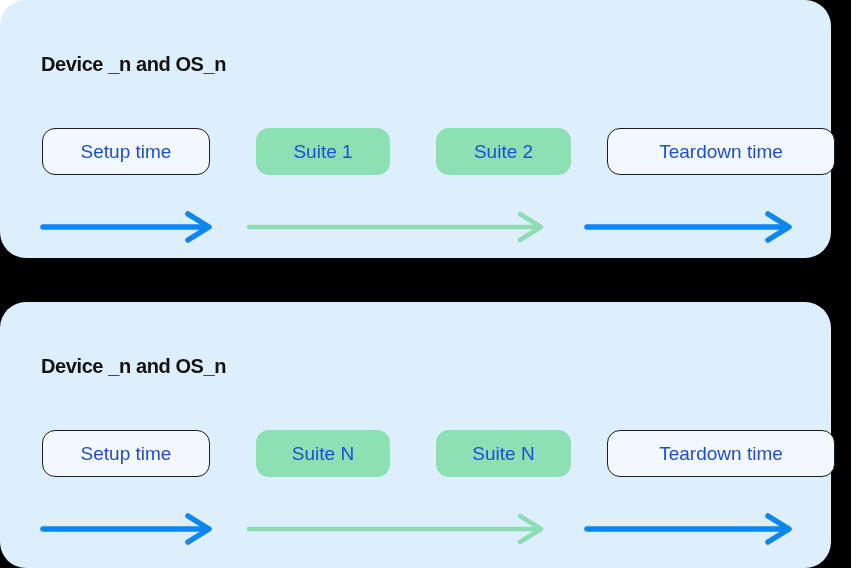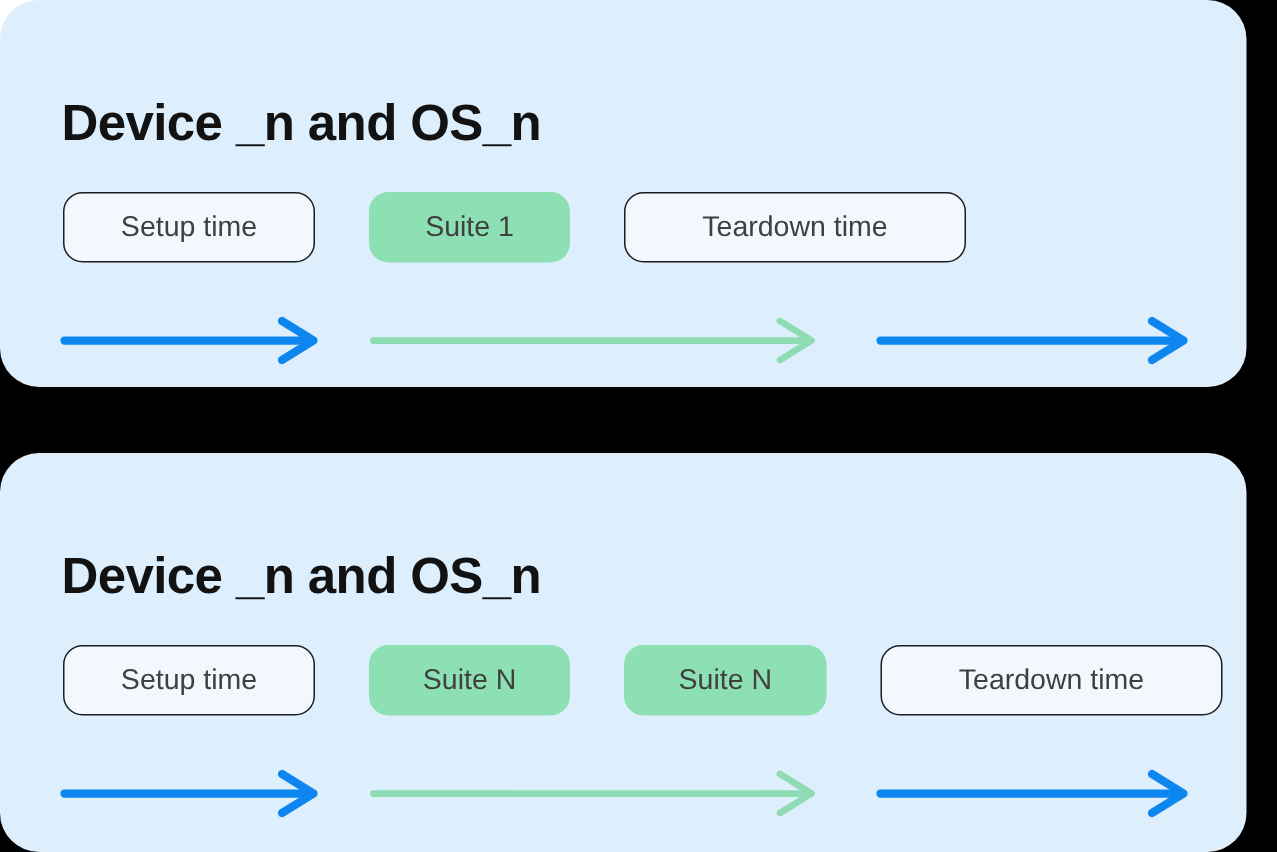--- a/index.html
+++ b/index.html
@@ -13,37 +13,37 @@
     background:#ffffff;z-index:0;
   }
   .panel{
     position:absolute;left:0;width:831px;
     background:#ddeefc;border-radius:26px;z-index:1;
   }
   .panel-1{top:0;height:258px;}
   .panel-2{top:302px;height:266px;}
   .panel-title{
     position:absolute;left:41px;top:40px;
-    font-size:34px;font-weight:700;color:#121212;
+    font-size:20px;font-weight:700;color:#121212;
     letter-spacing:-0.4px;white-space:nowrap;
   }
   .box-row{
     position:absolute;left:42px;top:128px;
     display:flex;gap:36px;
   }
   .box{
     height:47px;border-radius:13px;box-sizing:border-box;
     display:flex;align-items:center;justify-content:center;
-    font-size:19px;color:#404040;white-space:nowrap;
+    font-size:19px;color:#1d4ed8;white-space:nowrap;
   }
   .box.outline{
     background:#f2f8fe;border:1.5px solid #1d1d1f;
   }
   .box.green{
-    background:#8ce0b3;border:none;
+    background:#8ce0b3;border:none;margin-left:10px;
   }
   .w-setup{width:168px;}
   .w-suite1{width:134px;}
   .w-suite2{width:135px;}
   .w-teardown{width:228px;}
   .arrow{position:absolute;top:207px;height:40px;}
   .arrow-1{left:40px;}
   .arrow-2{left:246px;}
   .arrow-3{left:584px;}
   .arrow svg{display:block;}
@@ -54,20 +54,23 @@
 <div class="corner-artifact"></div>
 
 <section class="panel panel-1">
   <h1 class="panel-title">Device _n and OS_n</h1>
   <div class="box-row">
     <div class="box outline w-setup">
       <span>Setup time</span>
     </div>
     <div class="box green w-suite1">
       <span>Suite 1</span>
+    </div>
+    <div class="box green w-suite2">
+      <span>Suite 2</span>
     </div>
     <div class="box outline w-teardown">
       <span>Teardown time</span>
     </div>
   </div>
   <div class="arrow arrow-1">
     <svg width="174" height="40" viewBox="0 0 174 40">
       <line x1="3" y1="20" x2="162" y2="20" stroke-width="5.5" stroke-linecap="round" stroke="#0d86ef"></line>
       <polyline points="148,7 169,20 148,33" fill="none" stroke-width="5.5" stroke-linecap="round" stroke-linejoin="round" stroke="#0d86ef"></polyline>
     </svg>

